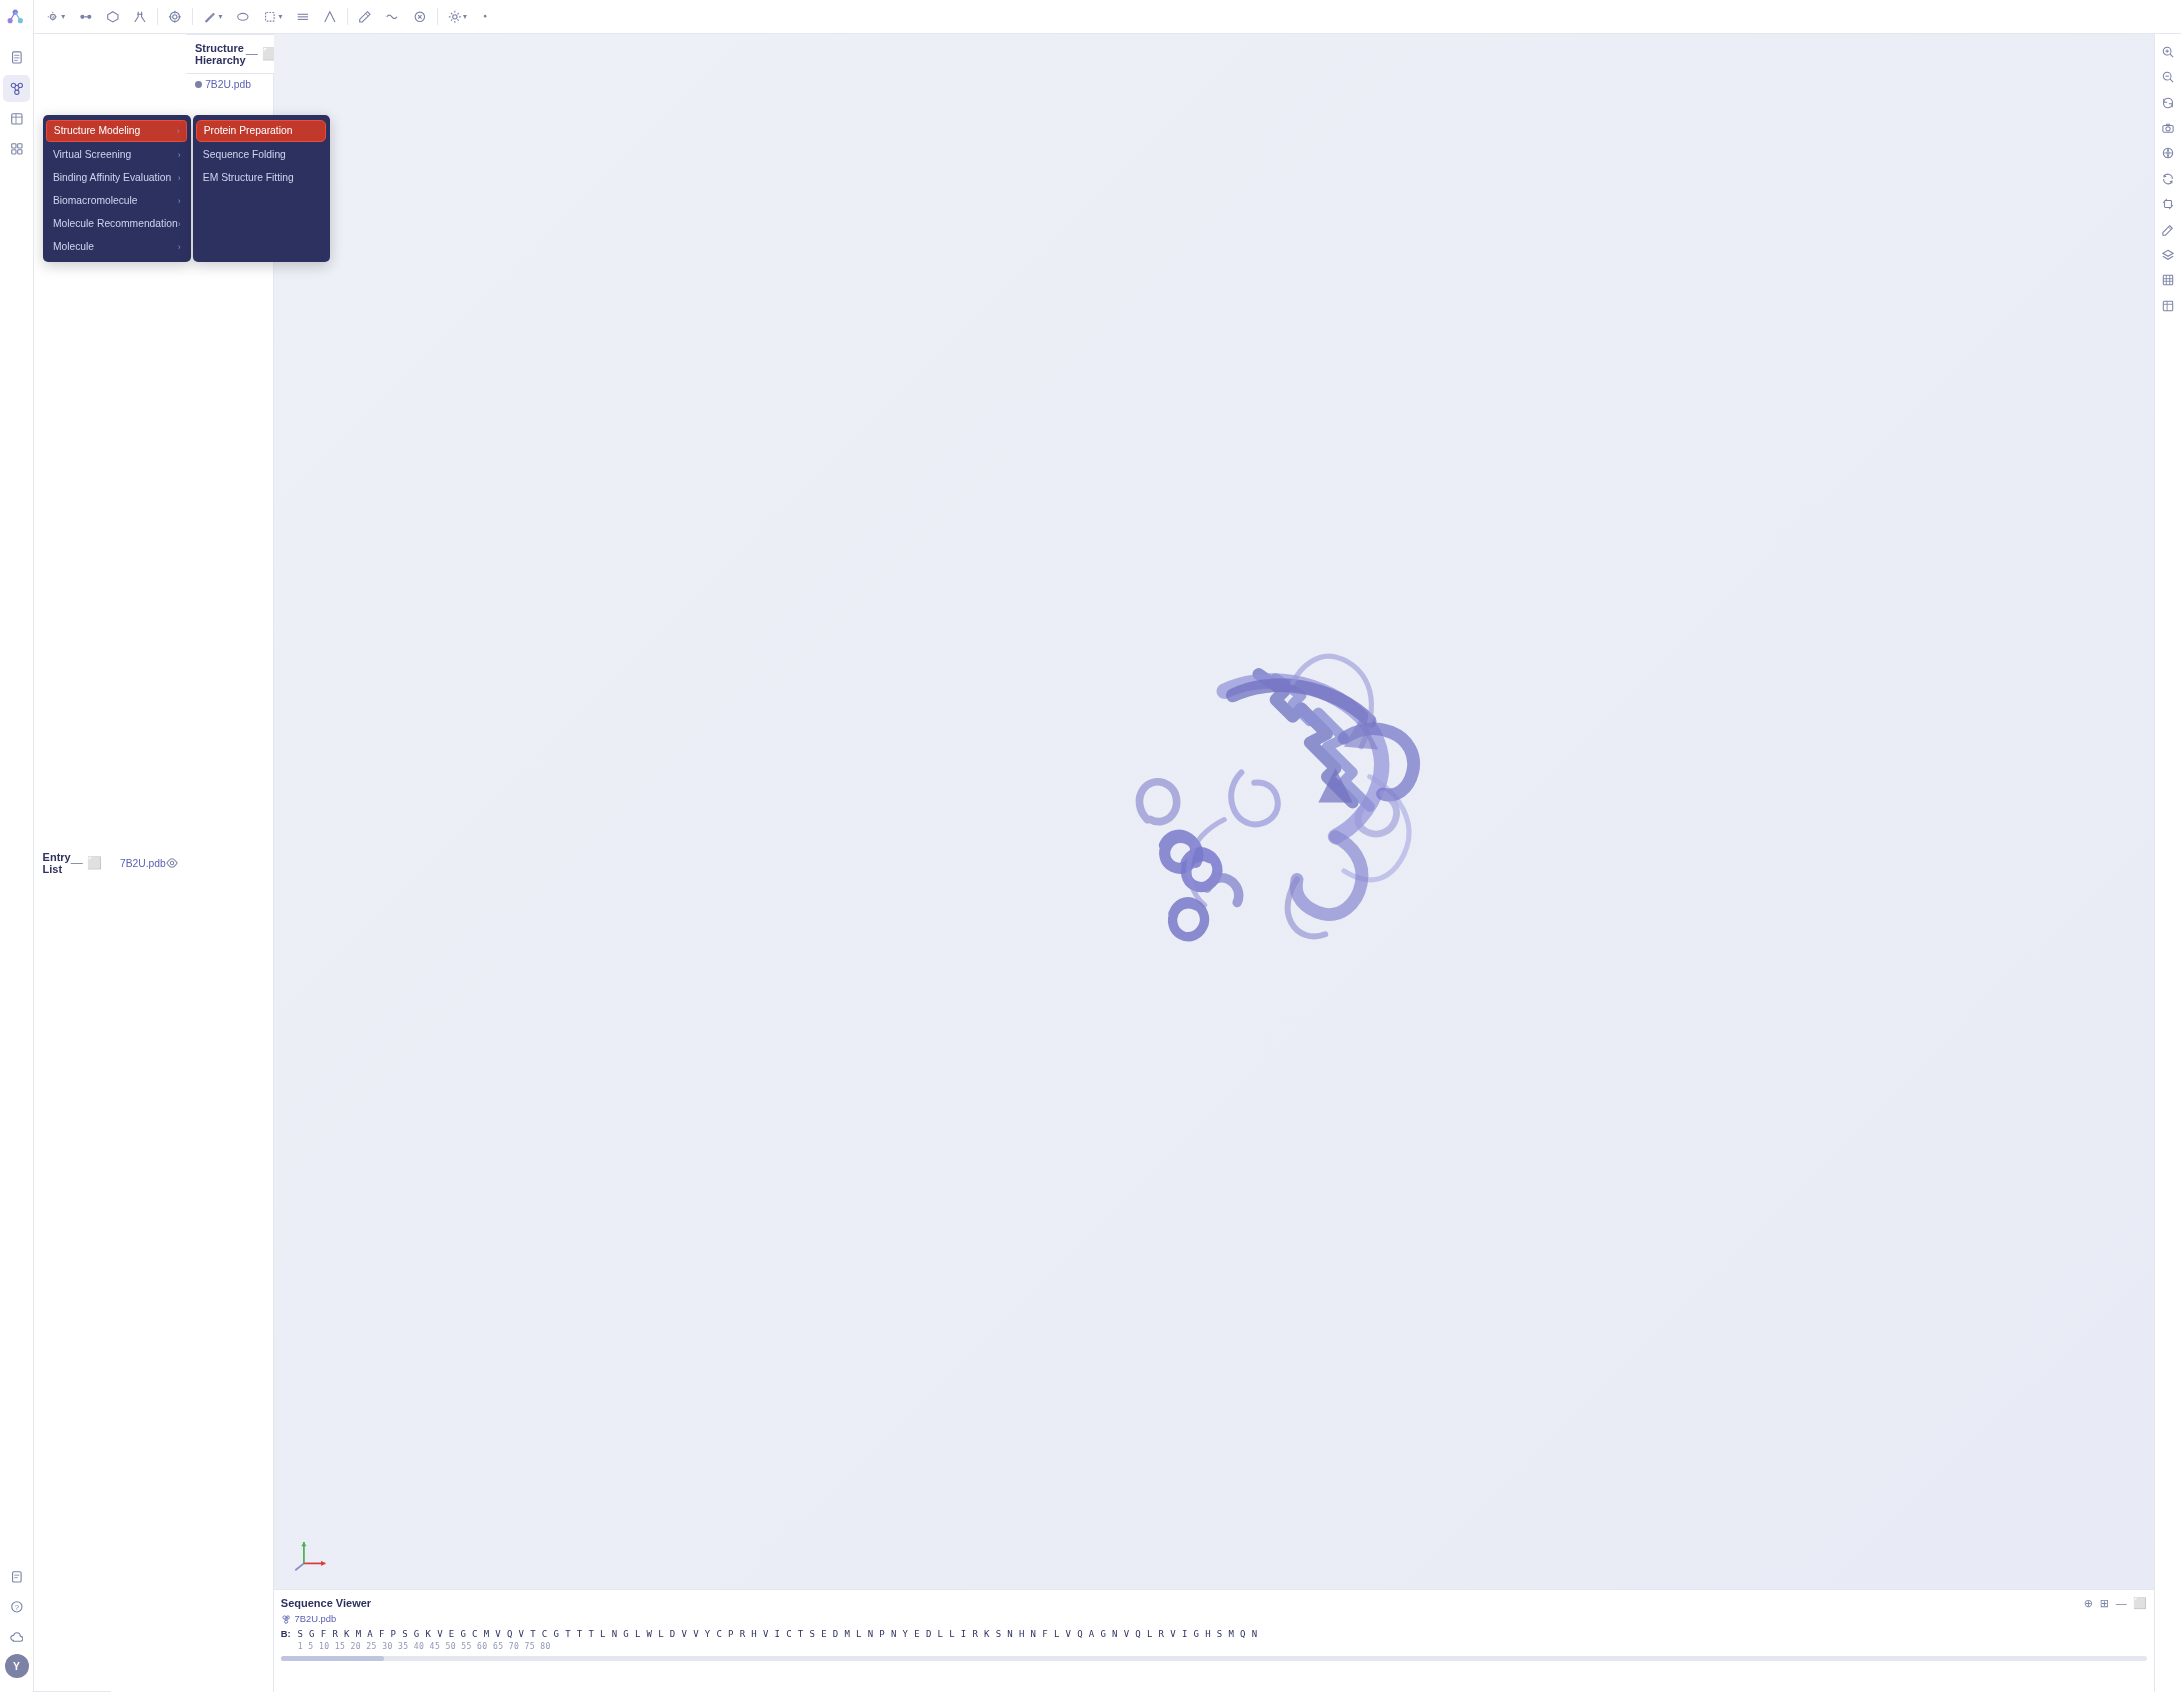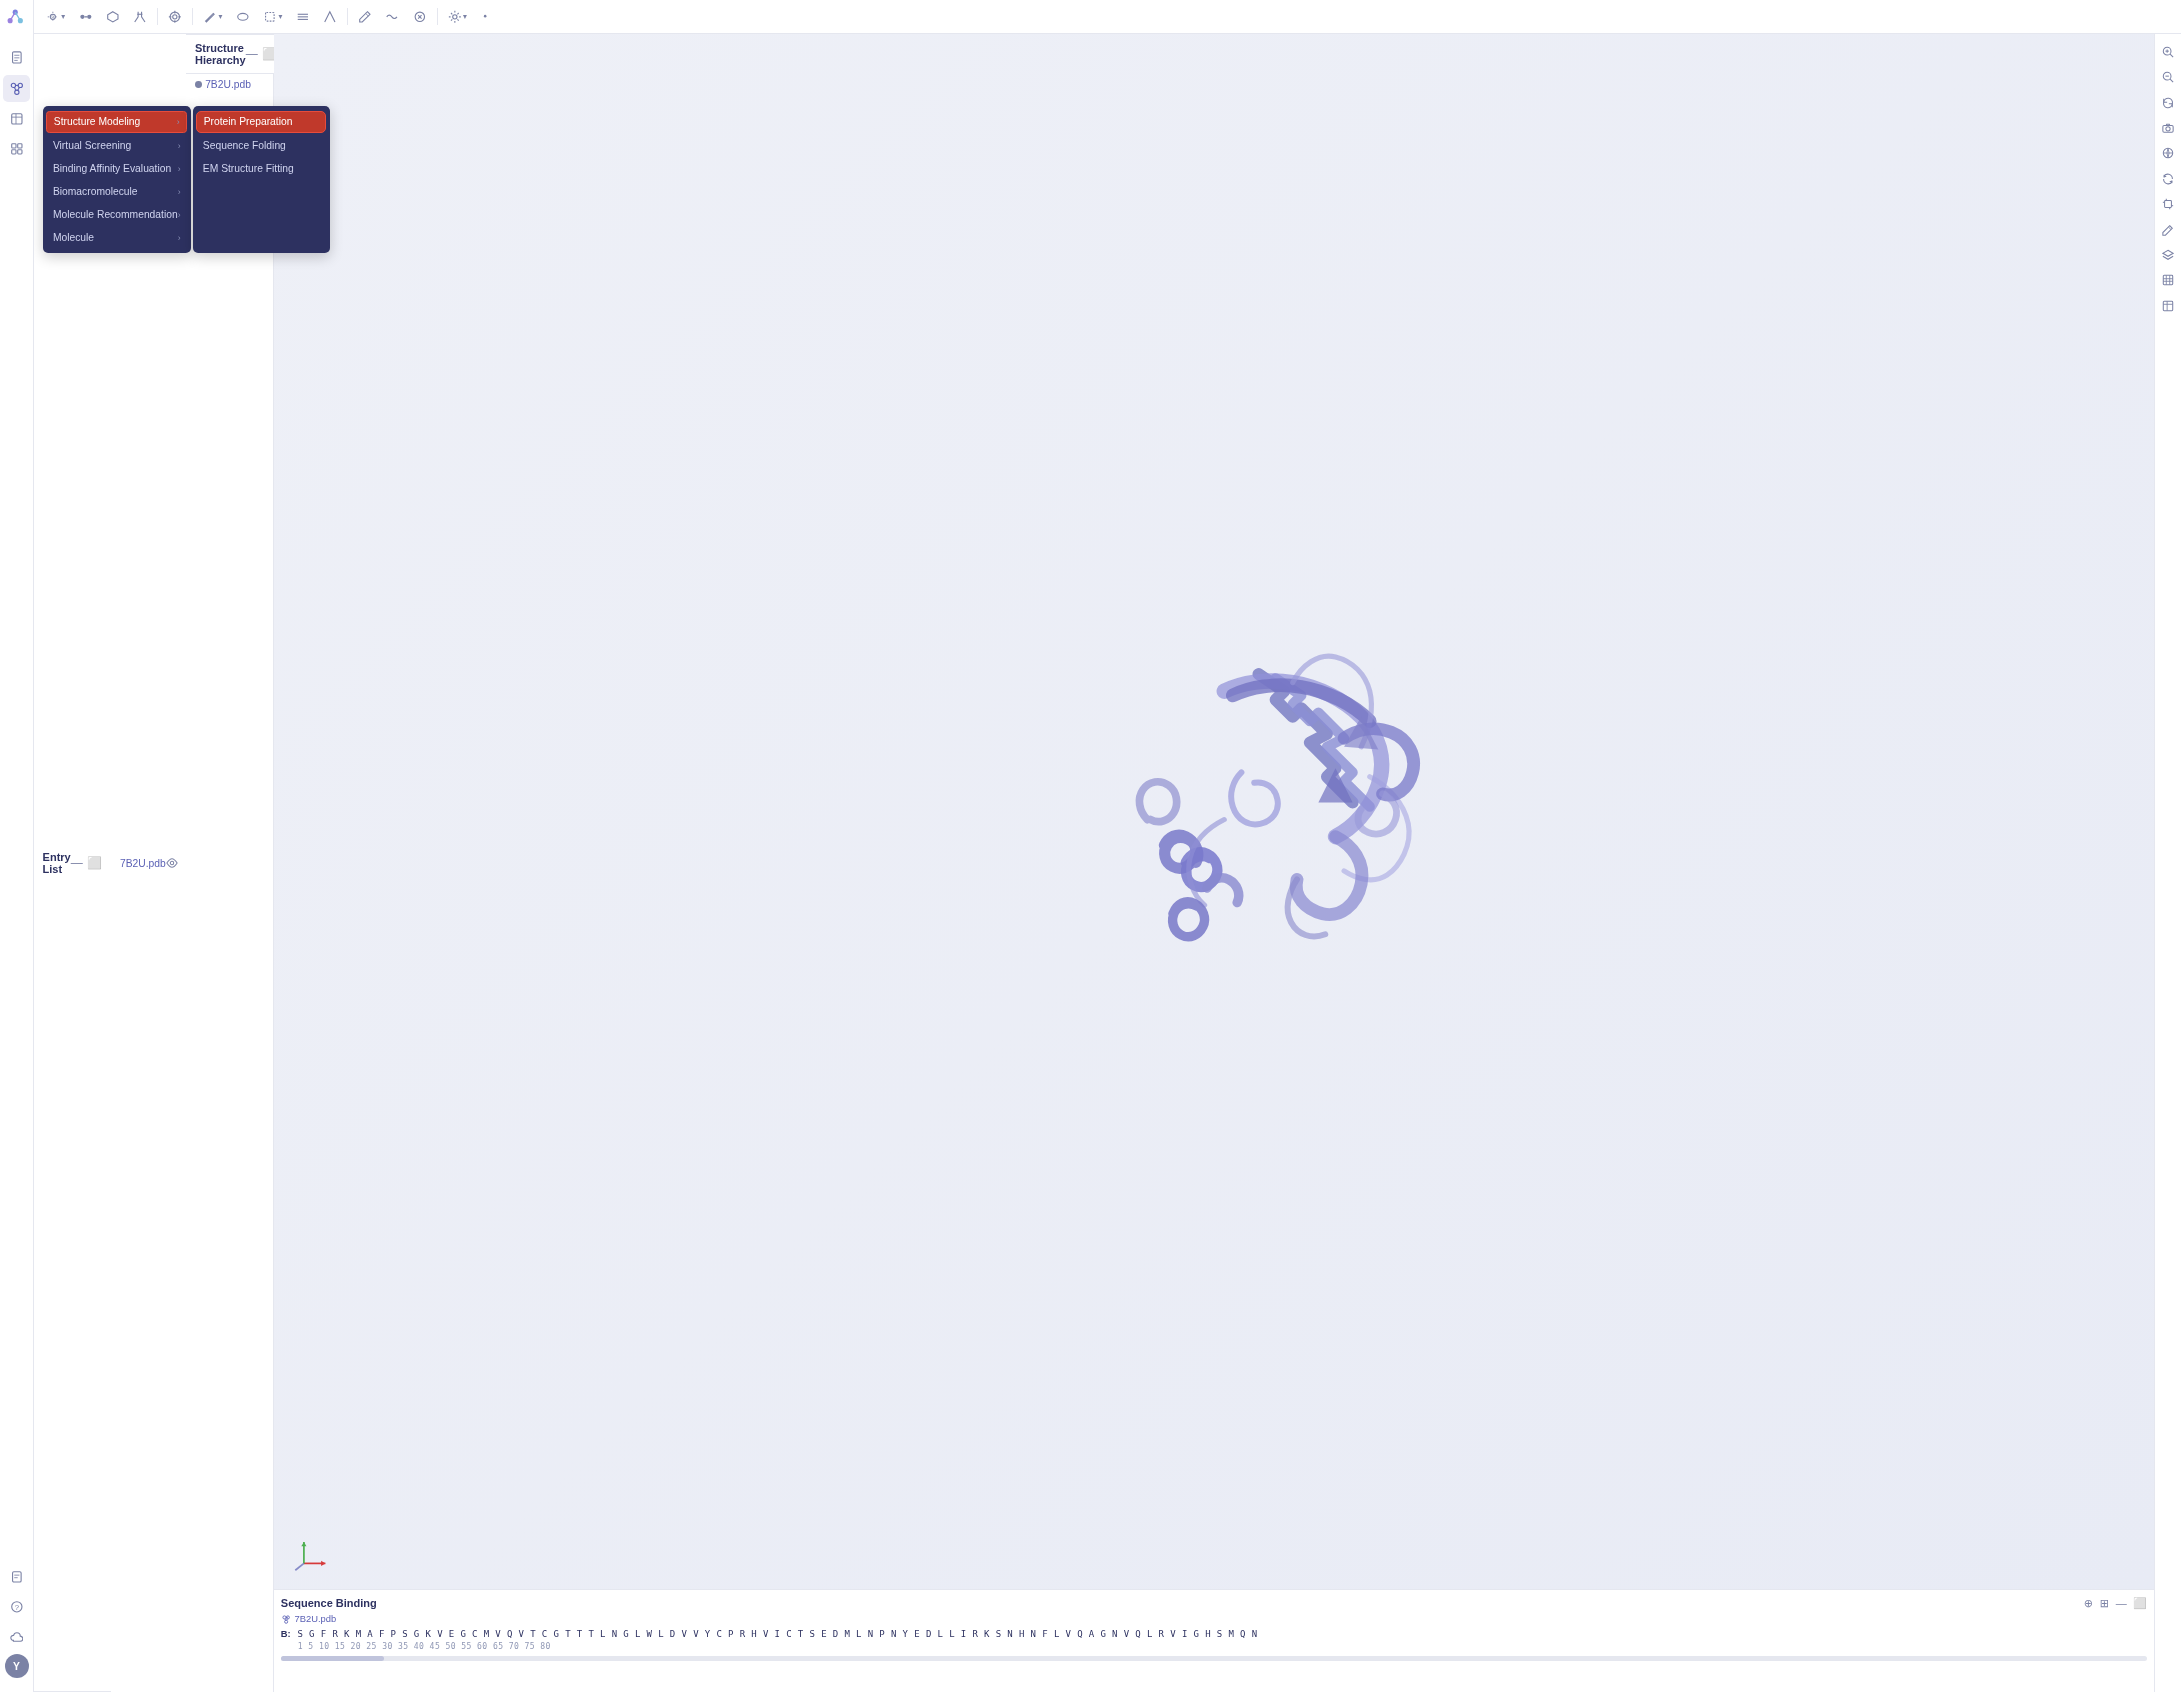--- a/index.html
+++ b/index.html
@@ -144,21 +144,21 @@
       padding: 5.1px 8.6px;
       font-size: 10.3px;
       color: #2d3160;
       cursor: pointer;
     }
     .entry-item .entry-name { color: #5b61b5; }
 
     
     .context-menu-container {
       position: absolute;
-      top: 72px;
+      top: 81px;
       left: 8.6px;
       display: flex;
       z-index: 100;
     }
     .context-menu {
       background: #2d3160;
       border-radius: 5.1px;
       padding: 3.4px 0;
       min-width: 137px;
       box-shadow: 0 3.4px 13.7px rgba(0,0,0,0.2);
@@ -657,21 +657,21 @@
             <polygon points="40,40 35,37 35,43" fill="#d63a3a"></polygon>
             <line x1="15" y1="40" x2="15" y2="15" stroke="#4caf50" stroke-width="2"></line>
             <polygon points="15,15 12,20 18,20" fill="#4caf50"></polygon>
             <line x1="15" y1="40" x2="5" y2="48" stroke="#5b61b5" stroke-width="2" opacity="0.7"></line>
           </svg>
         </div>
       </div>
 
       <div class="sequence-viewer">
         <div class="seq-header">
-          <span class="seq-title">Sequence Binding</span>
+          <span class="seq-title">Sequence Viewer</span>
           <div class="seq-actions">
             <span>⊕</span>
             <span>⊞</span>
             <span>—</span>
             <span>⬜</span>
           </div>
         </div>
         <div class="seq-entry">
           <svg width="10.3" height="10.3" viewBox="0 0 12 12" fill="none">
             <circle cx="4" cy="4" r="1.8" stroke="#5b61b5" stroke-width="1"></circle>

